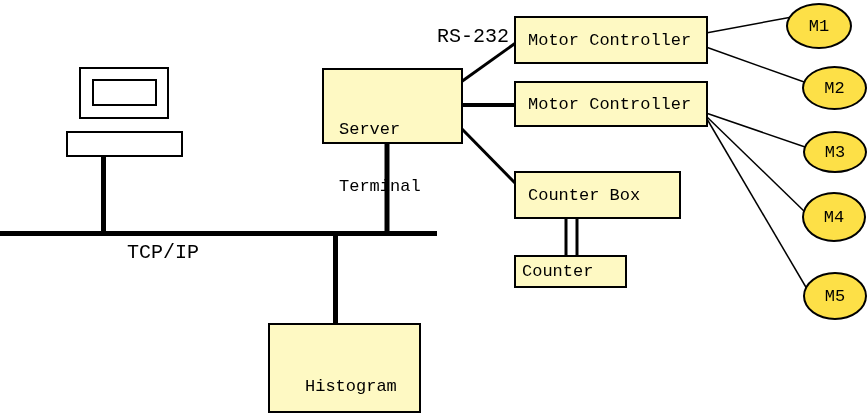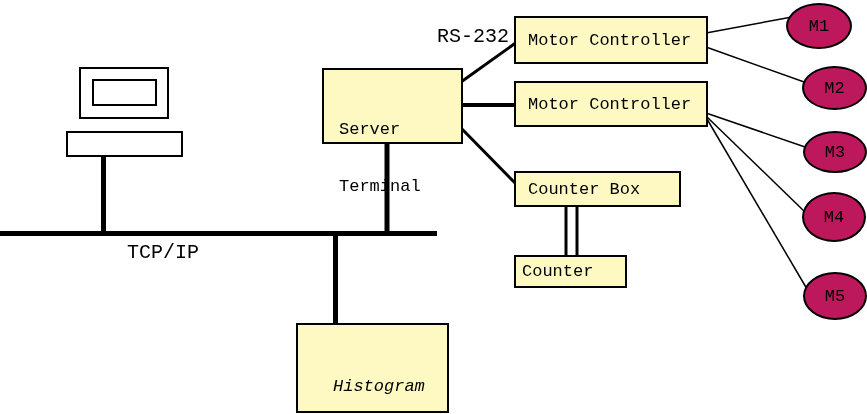--- a/index.html
+++ b/index.html
@@ -32,21 +32,21 @@
     line-height: 19px;
     white-space: pre;
   }
   .box.center-v {
     display: flex;
     align-items: center;
   }
   .ellipse {
     position: absolute;
     box-sizing: border-box;
-    background: #be185d;
+    background: #fde047;
     border: 2px solid #000000;
     border-radius: 50%;
     z-index: 2;
     font-size: 17px;
     display: flex;
     align-items: center;
     justify-content: center;
   }
   .label {
     position: absolute;
@@ -110,31 +110,31 @@
 
   <div class="label" style="left:437px; top:27px;">RS-232</div>
 
   <div class="box center-v" style="left:514px; top:16px; width:194px; height:48px; padding-left:12px;">
     <span>Motor Controller</span>
   </div>
   <div class="box center-v" style="left:514px; top:81px; width:194px; height:46px; padding-left:12px;">
     <span>Motor Controller</span>
   </div>
 
-  <div class="box center-v" style="left:514px; top:171px; width:167px; height:36px; padding-left:12px;">
+  <div class="box center-v" style="left:514px; top:171px; width:167px; height:48px; padding-left:12px;">
     <span>Counter Box</span>
   </div>
 
   <div class="box center-v" style="left:514px; top:255px; width:113px; height:33px; padding-left:6px;">
     <span>Counter</span>
   </div>
 
   <div class="label" style="left:127px; top:243px;font-family:Liberation Mono, monospace;">TCP/IP</div>
 
-  <div class="box" style="left:296px; top:323px; width:153px; height:90px; padding:14px 0 0 35px;font-style:italic;">
+  <div class="box" style="left:268px; top:323px; width:153px; height:90px; padding:14px 0 0 35px;">
     <div>Histogram</div>
     
   </div>
 
   <div class="ellipse" style="left:786px; top:3px; width:66px; height:46px;">
     <span>M1</span>
   </div>
   <div class="ellipse" style="left:802px; top:66px; width:65px; height:44px;">
     <span>M2</span>
   </div>

